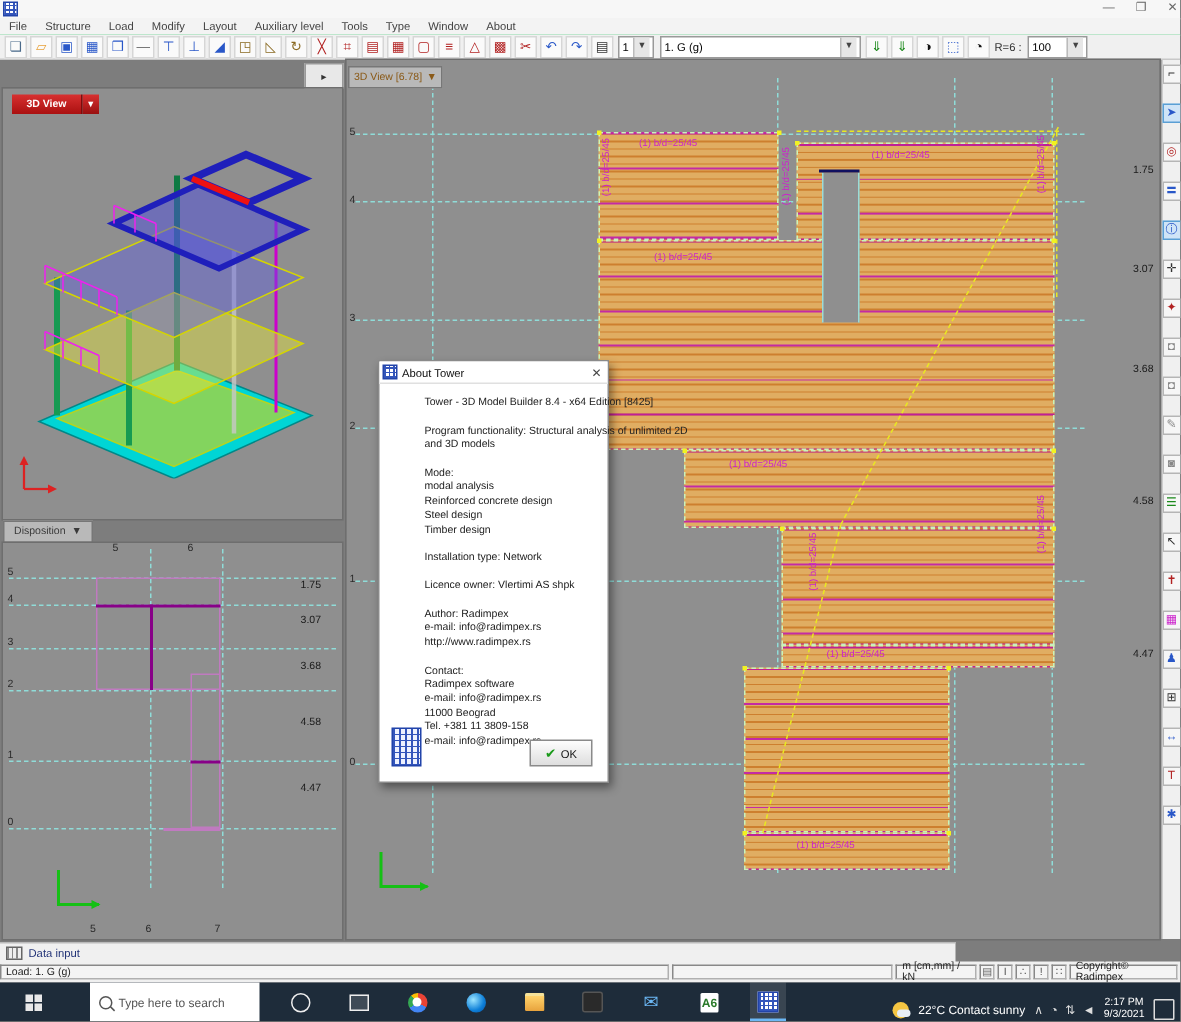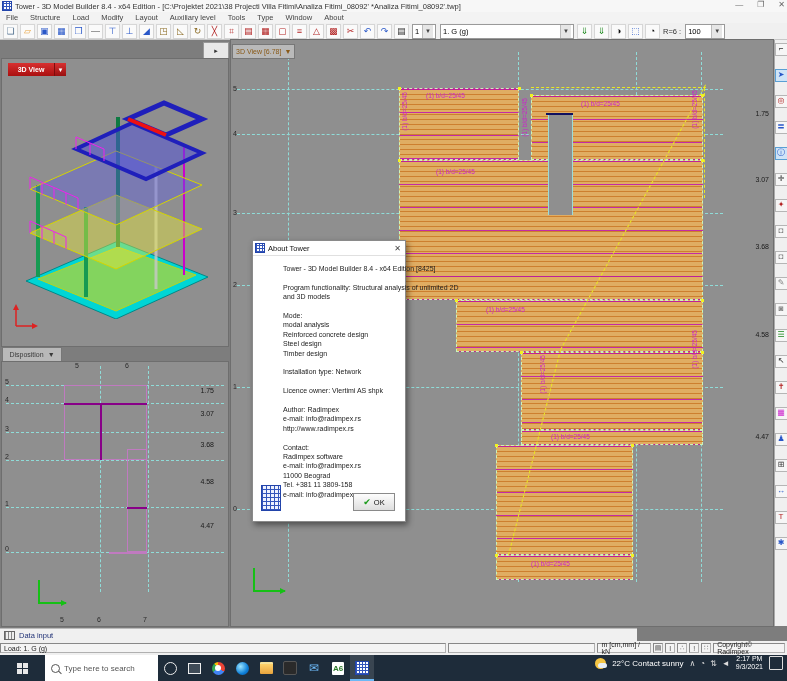--- a/index.html
+++ b/index.html
@@ -96,21 +96,21 @@
            display:flex;align-items:center;font-size:7.5px;color:#223377;}
   #status1 .dicon{width:9px;height:7px;margin:0 4px 0 4px;border:1px solid #666;background:
            repeating-linear-gradient(90deg,#888 0 1px,transparent 1px 3px),#eee;}
   #status2{left:0;top:641px;width:787px;height:14px;background:#f0f0f0;display:flex;align-items:center;
            font-size:7px;color:#222;}
   .sbox{height:10px;border:1px solid #b0b0b0;border-top-color:#888;border-left-color:#888;background:#f4f4f4;
         display:flex;align-items:center;padding:0 3px;margin-right:2px;box-sizing:border-box;}
   .sbox.mini{width:10px;justify-content:center;padding:0;color:#555;}
 
   
-  #taskbar{left:0;top:655px;width:787px;height:26px;background:#1e2c3a;display:flex;align-items:flex-start;color:#fff;}
+  #taskbar{left:0;top:655px;width:787px;height:26px;background:#1e2c3a;display:flex;align-items:flex-end;color:#fff;gap:15px;}
   #start{width:45px;height:26px;display:flex;align-items:center;justify-content:center;}
   .winlogo{width:11px;height:11px;display:grid;grid-template-columns:5px 5px;grid-template-rows:5px 5px;gap:1px;}
   .winlogo div{background:#e8e8e8;}
   #searchbox{width:113px;height:26px;background:#fff;display:flex;align-items:center;color:#555;
              font-size:8px;gap:4px;padding-left:6px;box-sizing:border-box;}
   .mag{width:7px;height:7px;border:1px solid #555;border-radius:50%;position:relative;flex:none;}
   .mag:after{content:"";position:absolute;width:4px;height:1px;background:#555;left:6px;top:7px;transform:rotate(45deg);}
   .tbapp{width:24px;height:26px;display:flex;align-items:center;justify-content:center;flex:none;}
   .tbapp.active{background:rgba(255,255,255,.12);box-shadow:inset 0 -2px 0 #6cb8f5;}
   #tray{margin-left:auto;display:flex;align-items:center;font-size:8px;gap:6px;padding-right:4px;}
@@ -119,21 +119,20 @@
   .sun{width:11px;height:11px;border-radius:50%;background:#f5c542;position:relative;}
   .sun:after{content:"";position:absolute;width:9px;height:5px;background:#e8eef5;border-radius:4px;left:3px;top:5px;}
 </style>
 </head>
 <body>
 
 <div id="screen">
 
   <div class="abs" id="titlebar">
     <span class="appicon"></span>
-    <span>Tower - 3D Model Builder 8.4 - x64 Edition - [C:\Projektet 2021\38 Projecti Villa Fitimi\Analiza Fitimi_08092' *Analiza Fitimi_08092'.twp]</span>
     <span id="wincontrols">
       <span>—</span>
       <span>❐</span>
       <span>✕</span>
     </span>
   </div>
 
   <div class="abs" id="menubar">
 
   <span class="mi">File</span>

